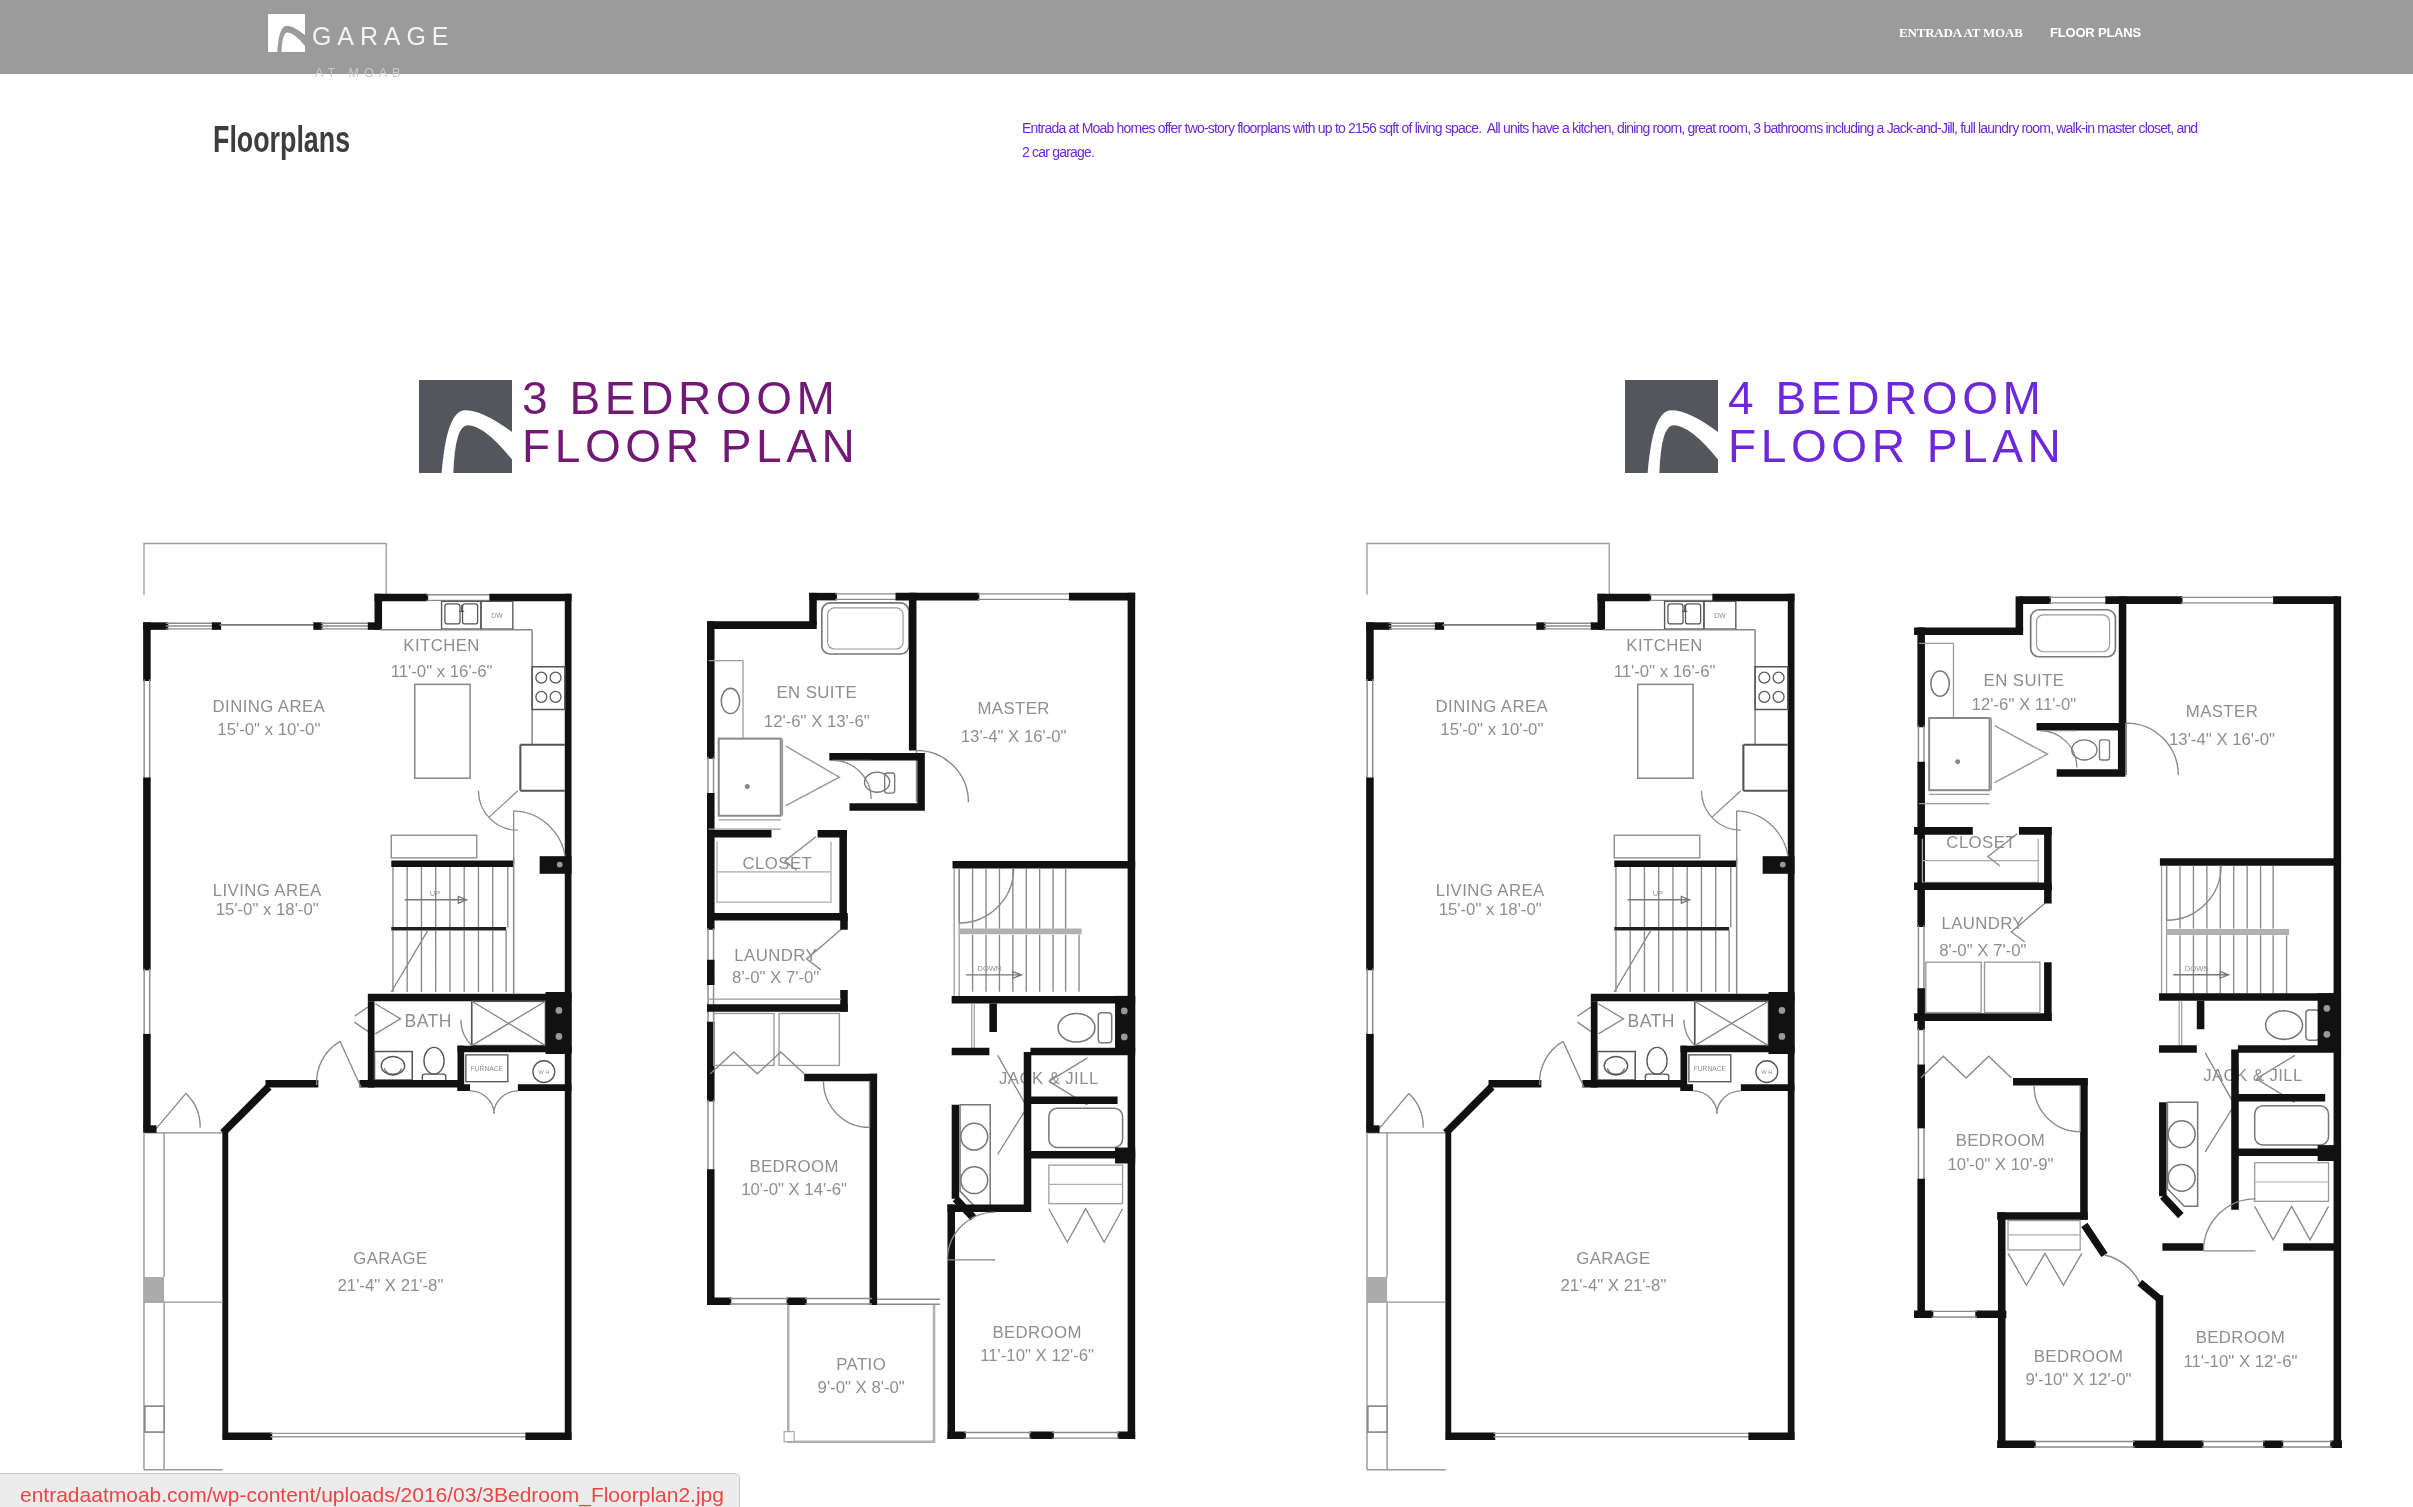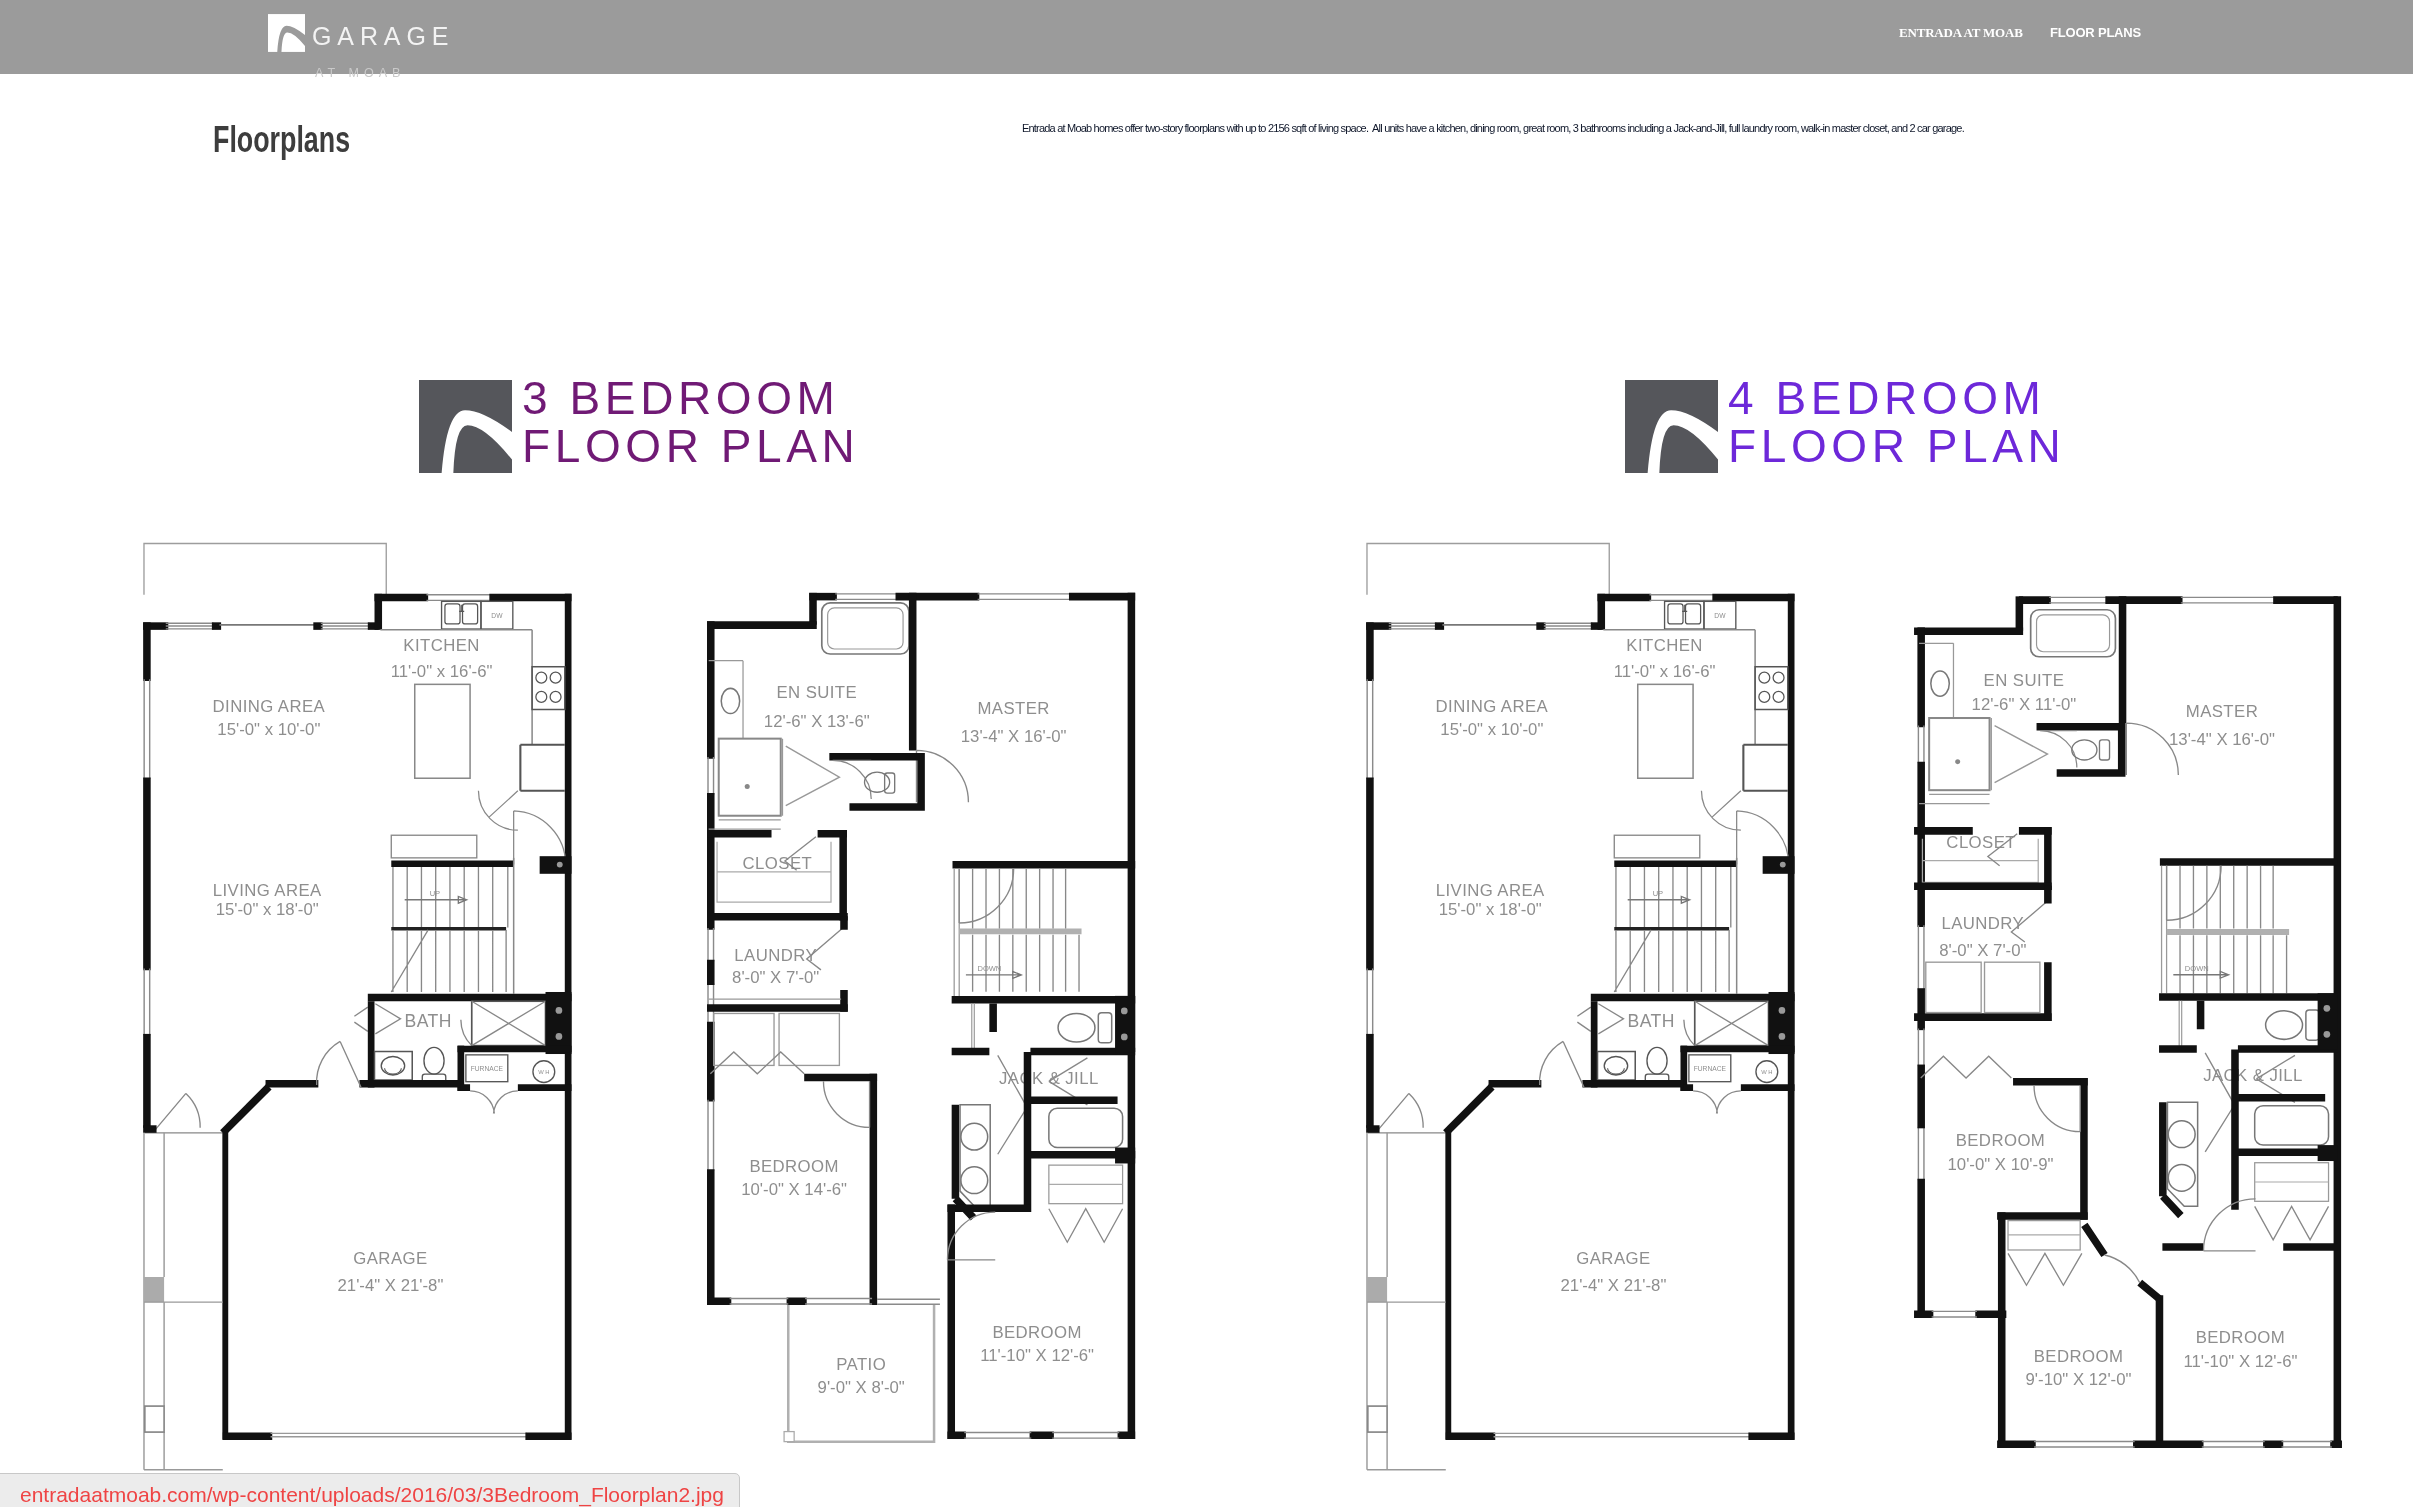--- a/index.html
+++ b/index.html
@@ -20,21 +20,21 @@
 <div class="abs" style="left:312px;top:22px;font-size:25px;letter-spacing:5.9px;color:#f3f3f3;">GARAGE</div>
 
 <div class="abs" style="left:315px;top:50px;font-size:12.6px;letter-spacing:5px;color:#c9c9c9;margin-top:16px;">AT MOAB</div>
 
 <div class="abs" style="left:1899px;top:25px;font-size:13px;font-weight:bold;letter-spacing:-0.2px;color:#ffffff;font-family:Liberation Serif, serif;">ENTRADA AT MOAB</div>
 
 <div class="abs" style="left:2050px;top:25px;font-size:13px;font-weight:bold;letter-spacing:-0.2px;color:#ffffff;">FLOOR PLANS</div>
 
 <div class="abs" style="left:213px;top:119px;font-size:36px;font-weight:bold;color:#3d3d3d;transform:scaleX(0.745);transform-origin:0 0;">Floorplans</div>
 
-<div class="abs" style="left:1022px;top:117px;width:1181px;font-size:11px;line-height:23.5px;color:#0f172a;letter-spacing:-0.8px;">Entrada at Moab homes offer two-story floorplans with up to 2156 sqft of living space.&nbsp; All units have a kitchen, dining room, great room, 3 bathrooms including a Jack-and-Jill, full laundry room, walk-in master closet, and 2 car garage.</div>
+<div class="abs" style="left:1022px;top:117px;width:1181px;font-size:14px;line-height:23.5px;color:#6d28d9;letter-spacing:-0.8px;">Entrada at Moab homes offer two-story floorplans with up to 2156 sqft of living space.&nbsp; All units have a kitchen, dining room, great room, 3 bathrooms including a Jack-and-Jill, full laundry room, walk-in master closet, and 2 car garage.</div>
 
 <svg class="abs" style="left:419px;top:380px;" width="93" height="93" viewBox="0 0 111 111">
   <rect x="0" y="0" width="111" height="111" fill="#55565b"></rect>
   <path d="M 27 111 Q 33 36 55 36 Q 76 36 111 62 L 111 95 Q 78 54 58 54 Q 43 54 41 111 Z" fill="#ffffff"></path>
 </svg>
 
 <div class="abs" style="left:522px;top:374px;font-size:46px;letter-spacing:4.6px;color:#701a75;line-height:48px;">3 BEDROOM<br>FLOOR PLAN</div>
 
 <svg class="abs" style="left:1625px;top:380px;" width="93" height="93" viewBox="0 0 111 111">
   <rect x="0" y="0" width="111" height="111" fill="#55565b"></rect>

